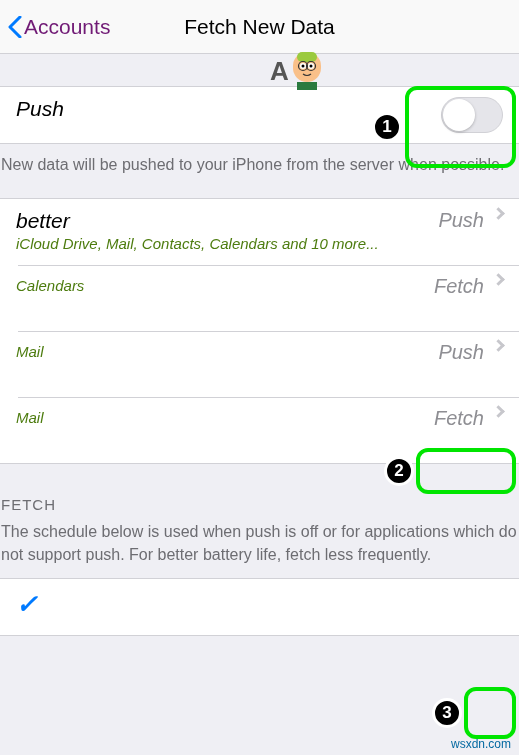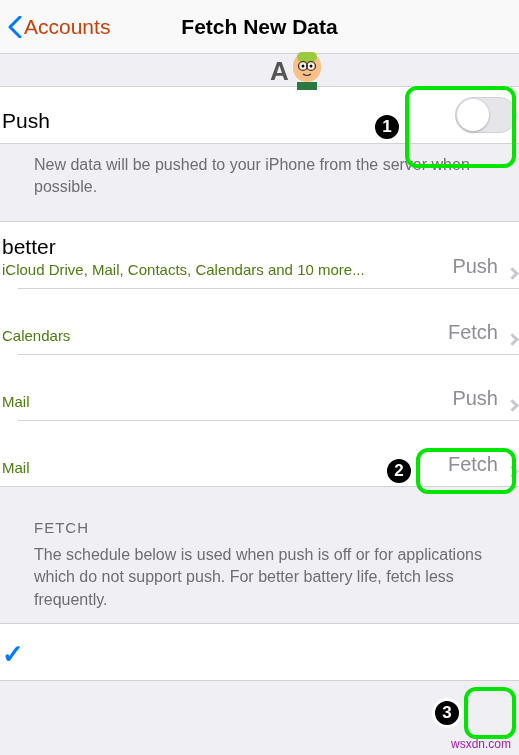--- a/index.html
+++ b/index.html
@@ -12,41 +12,41 @@
       position: relative;
       display: flex;
       align-items: center;
       justify-content: center;
     }
     .nav-back {
       position: absolute;
       left: 8px;
       display: flex;
       align-items: center;
-      color: #c2410c;
+      color: #701a75;
       font-size: 21px;
       cursor: pointer;
     }
     .nav-back svg { margin-right: 2px; }
-    .nav-title { font-weight: 700; font-size: 21px; }
+    .nav-title { font-weight: 400; font-size: 21px; }
 
     .watermark {
       position: absolute;
       top: 50px;
       left: 270px;
       display: flex;
       align-items: center;
       z-index: 50;
       pointer-events: none;
     }
     .avatar { width: 32px; height: 42px; margin-right: 4px; }
     .wm-text { font-size: 26px; font-weight: 700; color: #555; letter-spacing: 2px; }
 
     .group { background: #fff; border-top: 1px solid #d1d1d6; border-bottom: 1px solid #d1d1d6; }
-    .row { min-height: 56px; padding: 10px 2px; display: flex; align-items: flex-end; position: relative; }
+    .row { min-height: 56px; padding: 10px 16px; display: flex; align-items: flex-start; position: relative; font-style: italic; }
     .row.tall { min-height: 66px; }
     .row + .row::before {
       content: ""; position: absolute; top: 0; left: 18px; right: 0; height: 1px; background: #d1d1d6;
     }
     .row-left { flex: 1; }
     .row-title { font-size: 21px; color: #000; font-weight: 400; }
     .row-sub { font-size: 15px; color: #4d7c0f; margin-top: 2px; }
     .row-value { font-size: 20px; color: #8e8e93; margin-right: 10px; }
 
     .chevron { width: 9px; height: 9px; border-top: 3px solid #c7c7cc; border-right: 3px solid #c7c7cc; transform: rotate(45deg); }
@@ -54,34 +54,34 @@
     .toggle {
       width: 62px; height: 36px; background: #e5e5ea;
       border-radius: 18px; position: relative; border: 1px solid #d1d1d6;
     }
     .toggle-knob {
       width: 32px; height: 32px; background: #fff; border-radius: 50%;
       position: absolute; top: 1px; left: 1px; box-shadow: 0 1px 3px rgba(0,0,0,0.25);
     }
 
     .footer-text, .header-text {
-      font-size: 16px; color: #6d6d72; padding: 10px 34px 12px; line-height: 1.4;
+      font-size: 16px; color: #6d6d72; padding: 10px 1px 12px; line-height: 1.4;
     }
     .header-text { font-size: 15px; letter-spacing: 1px; padding-top: 30px; padding-bottom: 6px; }
 
     .checkmark { color: #007aff; font-size: 26px; font-weight: 600; }
 
     .circle-num {
       width: 30px; height: 30px; background: #000; color: #fff; border-radius: 50%;
       display: flex; align-items: center; justify-content: center;
       font-weight: 700; font-size: 17px; border: 3px solid #fff; position: absolute; z-index: 60;
     }
     .hl-box { position: absolute; border: 4.5px solid #00e500; border-radius: 12px; z-index: 55; pointer-events: none; }
 
-    .credit { position: absolute; bottom: 4px; right: 8px; font-size: 12px; color: #a21caf; }
+    .credit { position: absolute; bottom: 4px; right: 8px; font-size: 12px; color: #0369a1; }
 
     .spacer-sm { height: 10px; }
     .spacer-md { height: 32px; }
   </style>
 </head>
 <body>
 
 <div class="nav-bar">
   <div class="nav-back">
     <svg width="14" height="22" viewBox="0 0 14 22">

